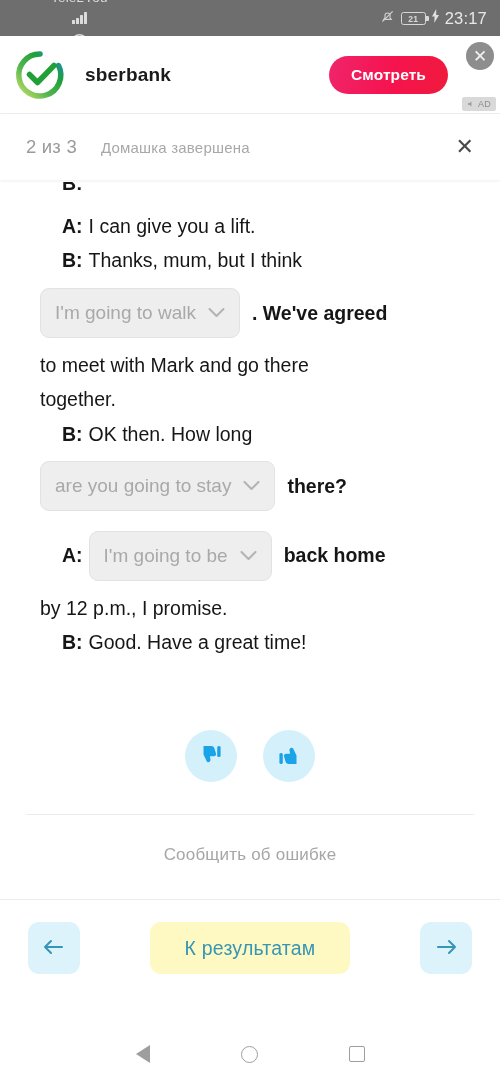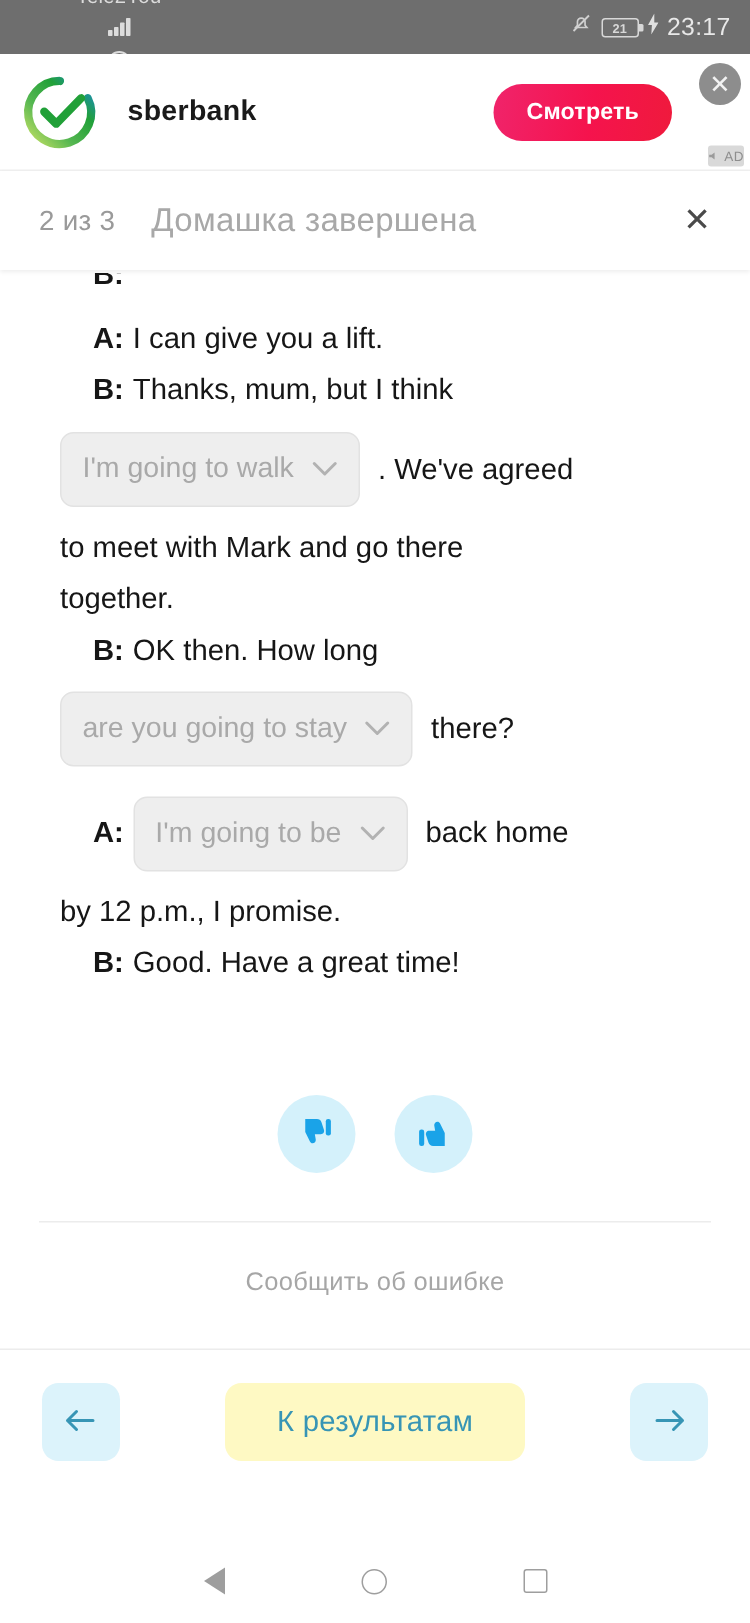--- a/index.html
+++ b/index.html
@@ -55,33 +55,33 @@
   .ad-close {
     position: absolute; top: 6px; right: 6px;
     width: 28px; height: 28px; border-radius: 50%;
     background: #8d8d8d; color: #f2f2f2;
     display: flex; align-items: center; justify-content: center;
     font-size: 17px; line-height: 1;
   }
   .ad-badge {
     position: absolute; right: 4px; bottom: 2px;
     background: #d9d9d9; color: #8e8e8e;
-    font-size: 9px; padding: 2px 0; border-radius: 2px;
+    font-size: 9px; padding: 2px 5px; border-radius: 2px;
     display: flex; align-items: center; gap: 3px; letter-spacing: .3px;
   }
 
   
   .task-header {
     height: 66px; display: flex; align-items: center;
     padding: 0 26px; background: #fff;
     box-shadow: 0 1px 3px rgba(0,0,0,.07);
     position: relative; z-index: 5;
   }
   .task-counter { font-size: 18.5px; color: #9a9a9a; letter-spacing: .2px; }
-  .task-name { font-size: 22px; color: #a8a8a8; margin-left: 24px; letter-spacing: .2px; }
+  .task-name { font-size: 15px; color: #a8a8a8; margin-left: 24px; letter-spacing: .2px; }
   .task-close { margin-left: auto; font-size: 22px; color: #4a4a4a; line-height: 1; }
 
   
   .body {
     padding: 0 40px; padding-top: 2px; overflow: hidden;
     height: 524px; position: relative;
   }
   .line {
     font-size: 19.5px; color: #161616; line-height: 1.46;
     display: flex; flex-wrap: wrap; align-items: center;
@@ -94,21 +94,21 @@
   .indent { padding-left: 22px; }
 
   .dropdown {
     display: inline-flex; align-items: center; justify-content: space-between;
     background: #eeeeee; border: 1px solid #e2e2e2; border-radius: 9px;
     padding: 10px 14px; margin: 7px 0;
     color: #a9a9a9; font-size: 19px; gap: 12px;
     min-height: 42px;
   }
   .dropdown .chev { flex: 0 0 auto; display: inline-flex; }
-  .after-gap { font-size: 19.5px; color: #161616; margin-left: 12px; }
+  .after-gap { font-size: 19.5px; color: #161616; margin-left: 12px; font-weight: bold; }
 
   
   .feedback {
     display: flex; justify-content: center; gap: 26px;
     padding-top: 26px; padding-bottom: 32px;
   }
   .fb-btn {
     width: 52px; height: 52px; border-radius: 50%;
     background: #d4f1fb; display: flex; align-items: center; justify-content: center;
     border: none;

